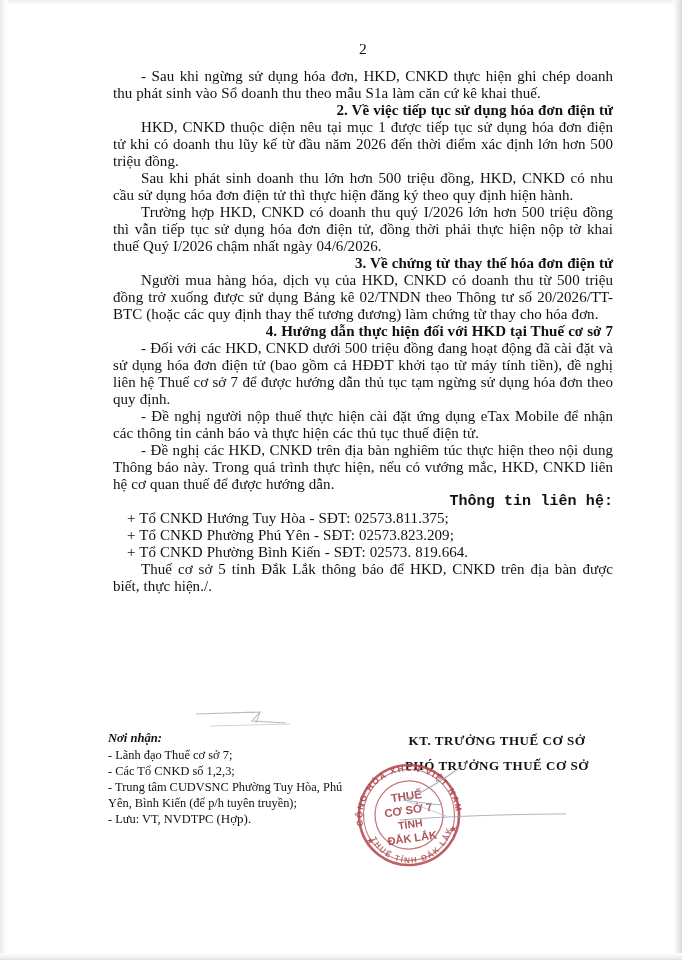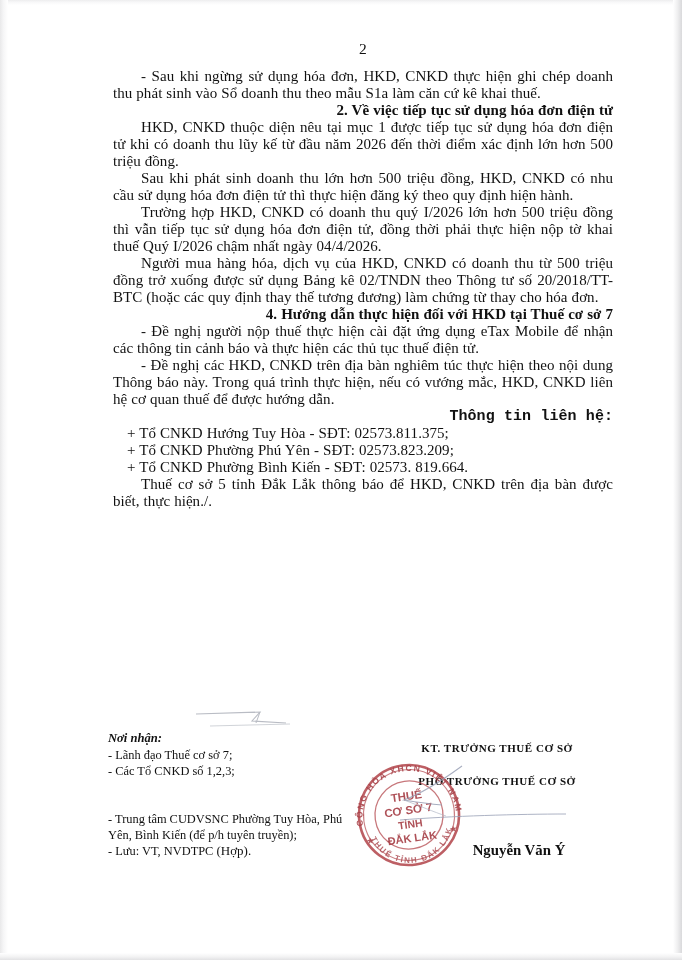--- a/index.html
+++ b/index.html
@@ -116,21 +116,20 @@
     margin: 0 0 1px 0;
   }
   .recipients-item {
     font-size: 12.4px;
     line-height: 16.1px;
     margin: 0;
     white-space: nowrap;
   }
   .recipients-item.wrap {
     white-space: normal;
-    margin-top: 32px;
   }
   .recipients-note {
     font-size: 13px;
     vertical-align: baseline;
   }
 
   
   .scribble-mark {
     position: absolute;
     left: 190px;
@@ -143,24 +142,24 @@
   
   .signature {
     position: absolute;
     left: 352px;
     top: 8px;
     width: 290px;
     text-align: center;
   }
   .sig-line1, .sig-line2 {
     font-weight: bold;
-    font-size: 11px;
+    font-size: 13px;
     line-height: 17px;
     letter-spacing: 0.55px;
-    margin: 16px;
+    margin: 8px;
     white-space: nowrap;
   }
   .sig-name {
     position: absolute;
     left: 0;
     top: 118px;
     width: 290px;
     text-align: center;
     font-weight: bold;
     font-size: 14.8px;
@@ -200,23 +199,25 @@
   <div class="page-edge-right"></div>
   <div class="page-edge-bottom"></div>
 
   <div class="content">
     <div class="page-number">2</div>
     <div id="paragraphs">
         <p class="para">- Sau khi ngừng sử dụng hóa đơn, HKD, CNKD thực hiện ghi chép doanh thu phát sinh vào Sổ doanh thu theo mẫu S1a làm căn cứ kê khai thuế.</p>
         <p class="para heading">2. Về việc tiếp tục sử dụng hóa đơn điện tử</p>
         <p class="para">HKD, CNKD thuộc diện nêu tại mục 1 được tiếp tục sử dụng hóa đơn điện tử khi có doanh thu lũy kế từ đầu năm 2026 đến thời điểm xác định lớn hơn 500 triệu đồng.</p>
         <p class="para">Sau khi phát sinh doanh thu lớn hơn 500 triệu đồng, HKD, CNKD có nhu cầu sử dụng hóa đơn điện tử thì thực hiện đăng ký theo quy định hiện hành.</p>
-        <p class="para">Trường hợp HKD, CNKD có doanh thu quý I/2026 lớn hơn 500 triệu đồng thì vẫn tiếp tục sử dụng hóa đơn điện tử, đồng thời phải thực hiện nộp tờ khai thuế Quý I/2026 chậm nhất ngày 04/4/2026.</p>
-        <p class="para">Người mua hàng hóa, dịch vụ của HKD, CNKD có doanh thu từ 500 triệu đồng trở xuống được sử dụng Bảng kê 02/TNDN theo Thông tư số 20/2018/TT-BTC (hoặc các quy định thay thế tương đương) làm chứng từ thay cho hóa đơn.</p>
+        <p class="para">Trường hợp HKD, CNKD có doanh thu quý I/2026 lớn hơn 500 triệu đồng thì vẫn tiếp tục sử dụng hóa đơn điện tử, đồng thời phải thực hiện nộp tờ khai thuế Quý I/2026 chậm nhất ngày 04/6/2026.</p>
+        <p class="para heading">3. Về chứng từ thay thế hóa đơn điện tử</p>
+        <p class="para">Người mua hàng hóa, dịch vụ của HKD, CNKD có doanh thu từ 500 triệu đồng trở xuống được sử dụng Bảng kê 02/TNDN theo Thông tư số 20/2026/TT-BTC (hoặc các quy định thay thế tương đương) làm chứng từ thay cho hóa đơn.</p>
         <p class="para heading">4. Hướng dẫn thực hiện đối với HKD tại Thuế cơ sở 7</p>
+        <p class="para">- Đối với các HKD, CNKD dưới 500 triệu đồng đang hoạt động đã cài đặt và sử dụng hóa đơn điện tử (bao gồm cả HĐĐT khởi tạo từ máy tính tiền), đề nghị liên hệ Thuế cơ sở 7 để được hướng dẫn thủ tục tạm ngừng sử dụng hóa đơn theo quy định.</p>
         <p class="para">- Đề nghị người nộp thuế thực hiện cài đặt ứng dụng eTax Mobile để nhận các thông tin cảnh báo và thực hiện các thủ tục thuế điện tử.</p>
         <p class="para">- Đề nghị các HKD, CNKD trên địa bàn nghiêm túc thực hiện theo nội dung Thông báo này. Trong quá trình thực hiện, nếu có vướng mắc, HKD, CNKD liên hệ cơ quan thuế để được hướng dẫn.</p>
         <p class="para contact-head">Thông tin liên hệ:</p>
         <p class="para contact-line">+ Tổ CNKD Hướng Tuy Hòa - SĐT: 02573.811.375;</p>
         <p class="para contact-line">+ Tổ CNKD Phường Phú Yên - SĐT: 02573.823.209;</p>
         <p class="para contact-line">+ Tổ CNKD Phường Bình Kiến - SĐT: 02573. 819.664.</p>
         <p class="para">Thuế cơ sở 5 tỉnh Đắk Lắk thông báo để HKD, CNKD trên địa bàn được biết, thực hiện./.</p>
       </div>
   </div>
 
@@ -239,21 +240,20 @@
         </div>
       <p class="recipients-item">
         <span>- Lưu: VT, NVDTPC</span>
         <span class="recipients-note">(Hợp).</span>
       </p>
     </div>
 
     <div class="signature">
       <p class="sig-line1">KT. TRƯỞNG THUẾ CƠ SỞ</p>
       <p class="sig-line2">PHÓ TRƯỞNG THUẾ CƠ SỞ</p>
-      <div class="sig-name">Nguyễn Văn Ý</div>
     </div>
 
     <div class="seal">
       <svg width="122" height="118" viewBox="0 0 122 118">
         <defs>
           <path id="arcTop" d="M 14,62 A 47,47 0 0 1 108,62"></path>
           <path id="arcBot" d="M 18,64 A 43,43 0 0 0 104,64"></path>
         </defs>
         <g transform="rotate(-8 61 59)">
           <circle cx="61" cy="59" r="50" fill="none" stroke="#b4494f" stroke-width="2.6" opacity="0.88"></circle>

